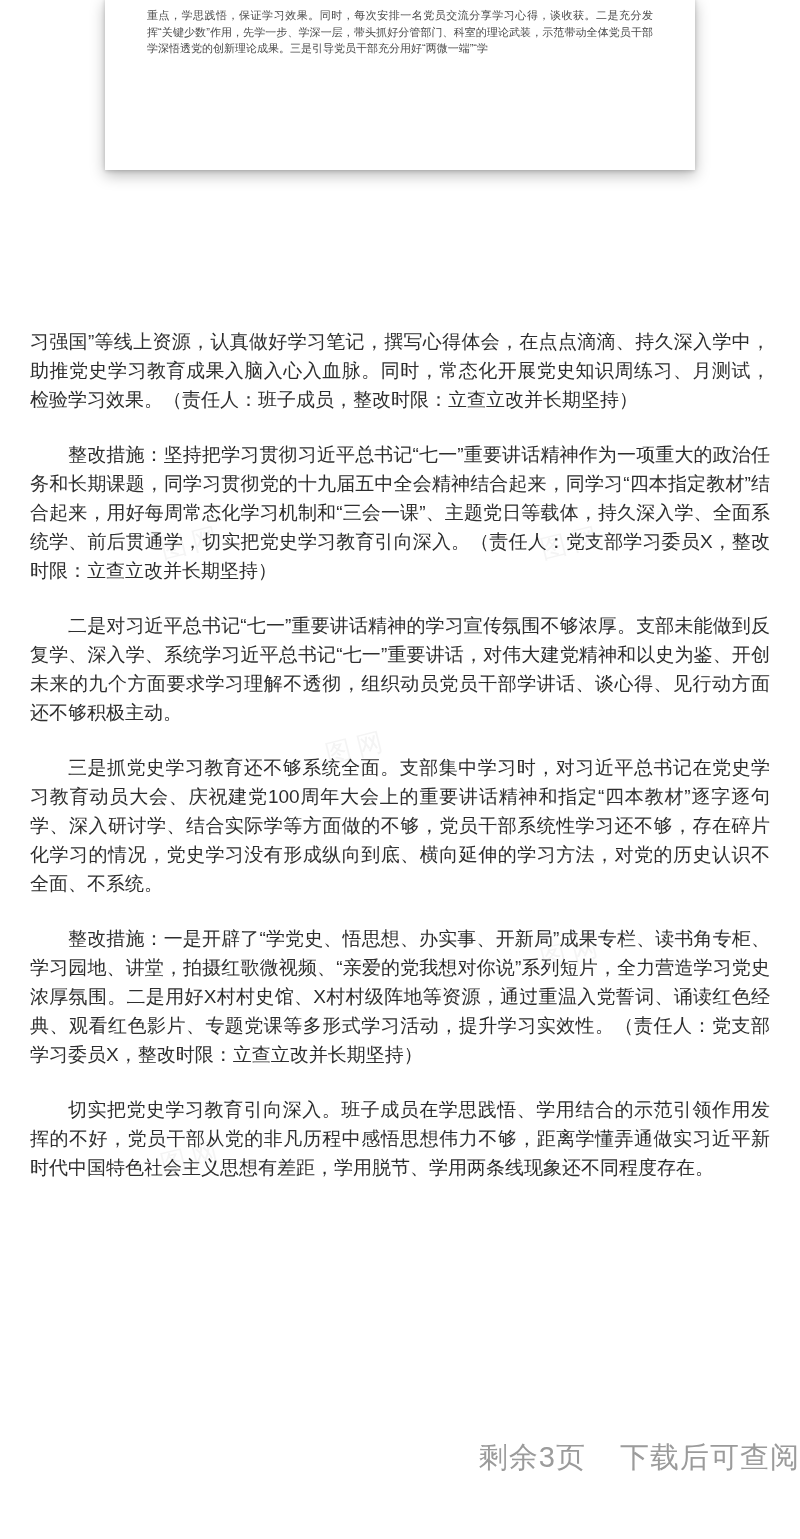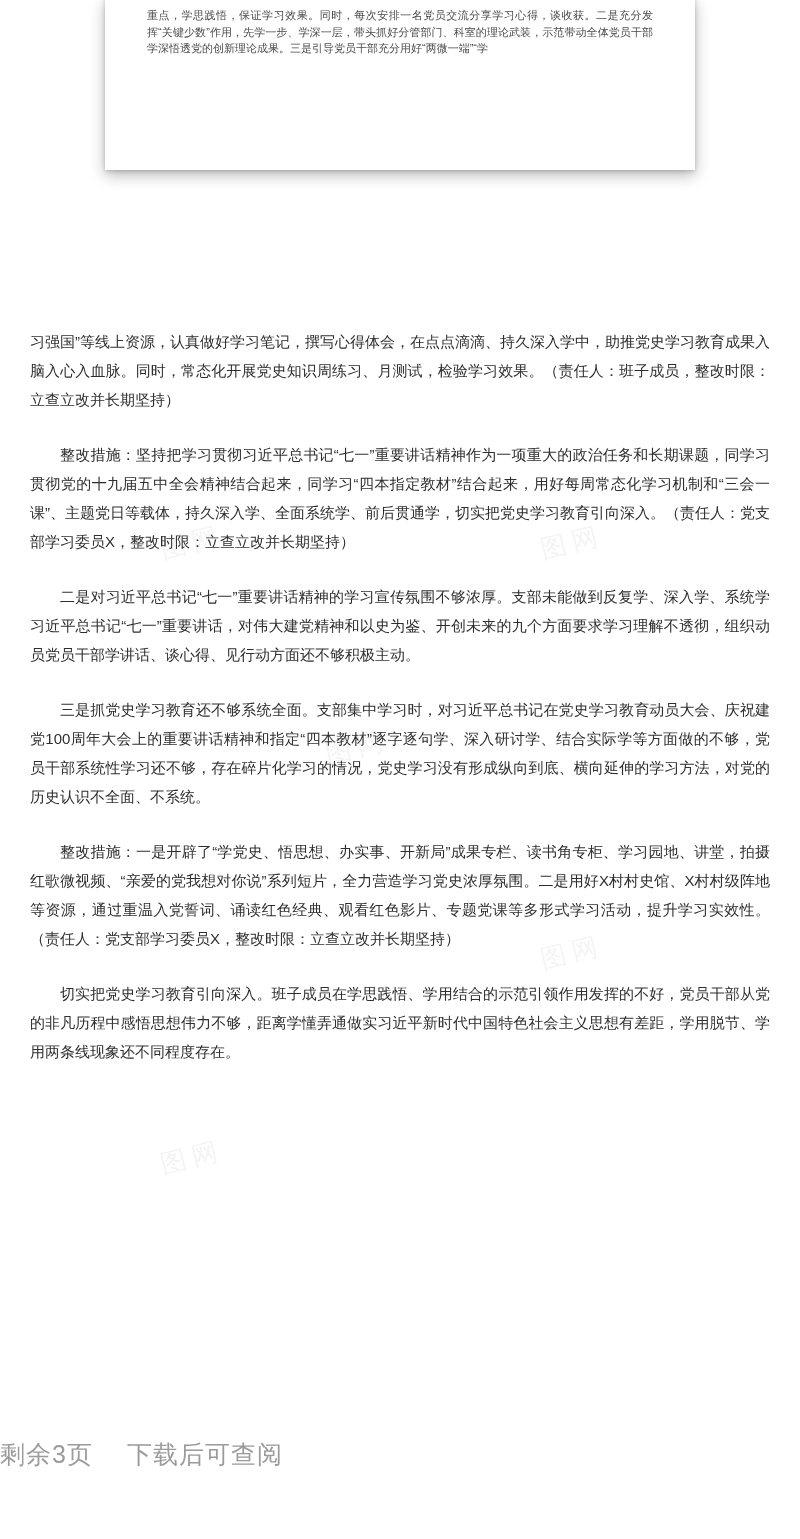--- a/index.html
+++ b/index.html
@@ -33,21 +33,21 @@
     color: #4a4a4a;
     text-align: justify;
   }
 
   
   .doc-body {
     position: absolute;
     top: 327px;
     left: 30px;
     width: 740px;
-    font-size: 15px;
+    font-size: 19px;
     line-height: 29px;
     color: #2e2e2e;
     text-align: justify;
   }
   .doc-body p {
     margin: 26px 0 0 0;
   }
   .doc-body p:first-child {
     margin-top: 0;
   }
@@ -71,22 +71,22 @@
   .wm3 { top: 730px; left: 325px; }
   .wm4 { top: 935px; left: 540px; }
   .wm5 { top: 1140px; left: 160px; }
 
   
   .footer-bar {
     position: absolute;
     top: 1438px;
     left: 0;
     width: 800px;
-    text-align: left;
-    font-size: 25px;
+    text-align: right;
+    font-size: 29px;
     color: #9b9b9b;
     letter-spacing: 1px;
   }
   .footer-bar .gap {
     display: inline-block;
     width: 34px;
   }
 </style>
 </head>
 <body>

